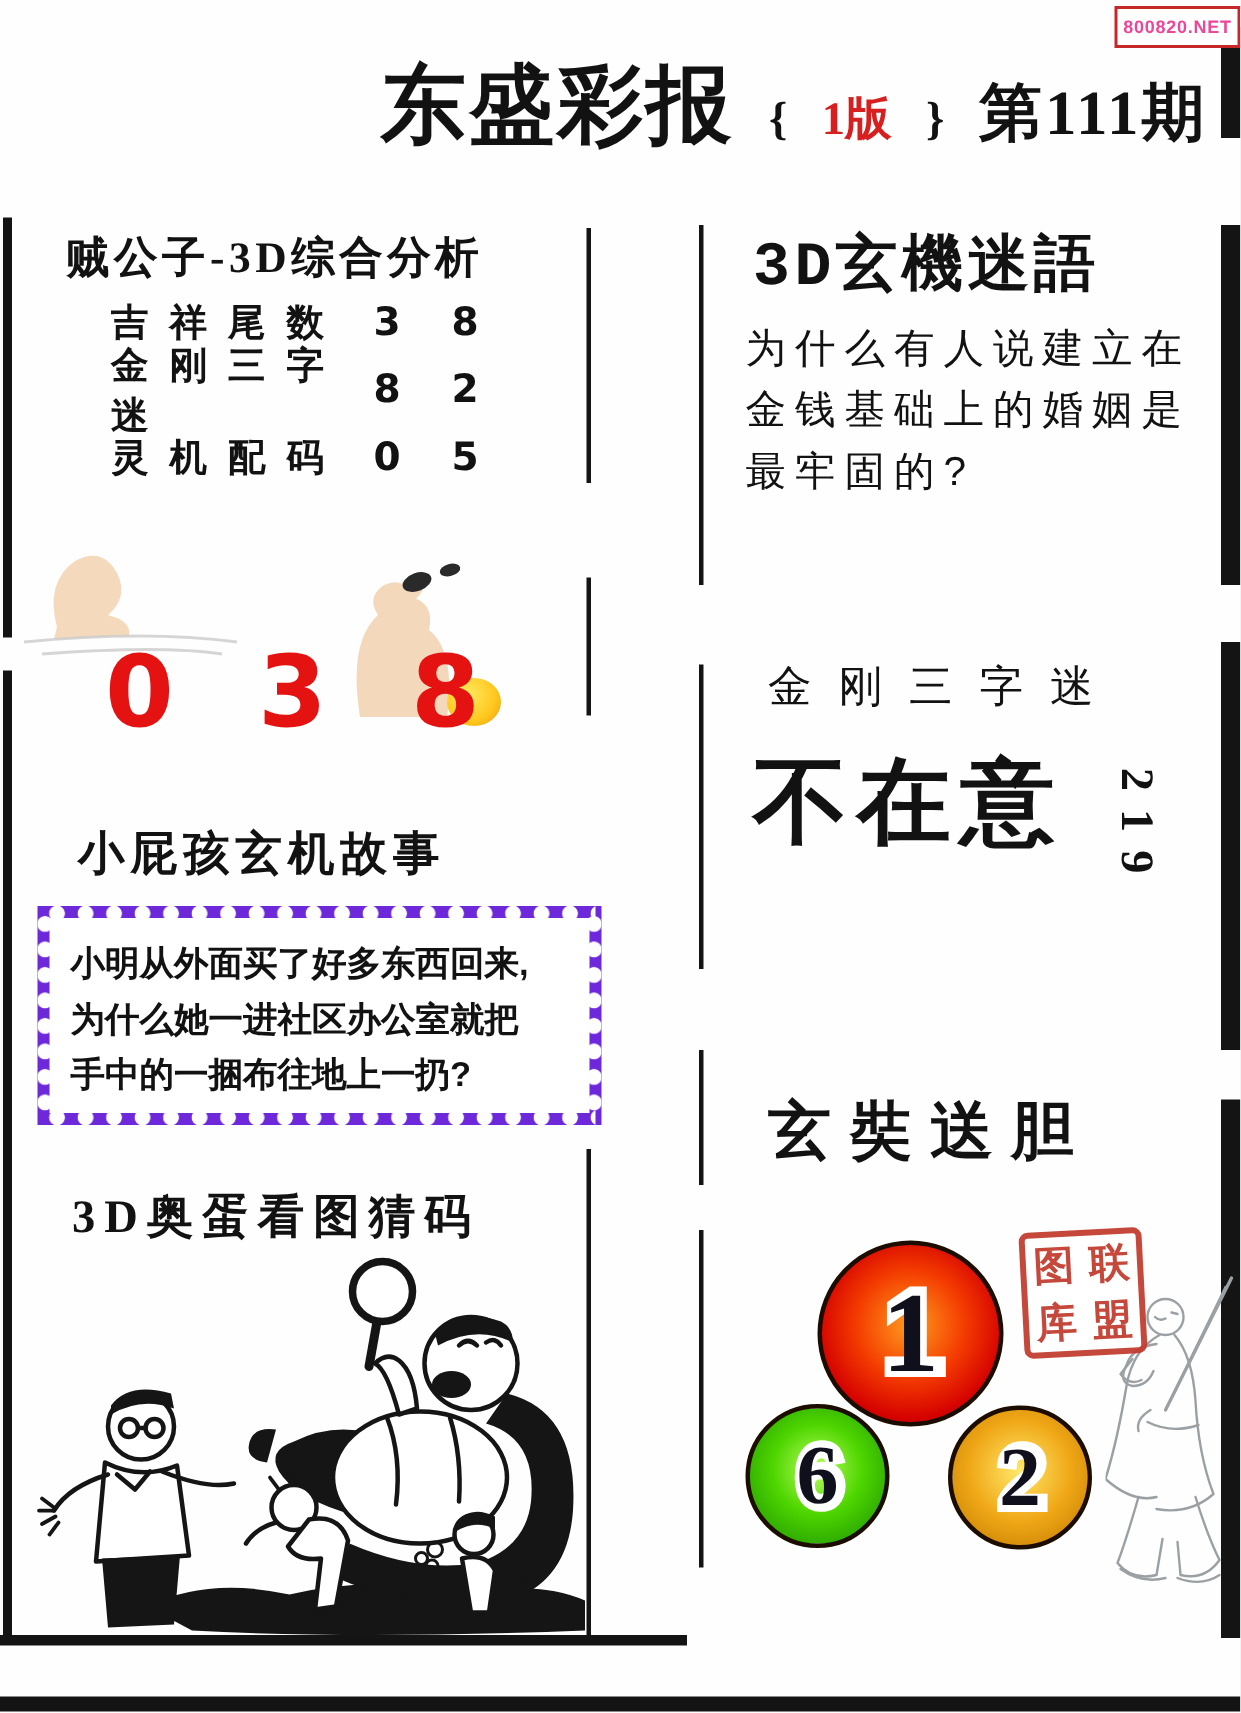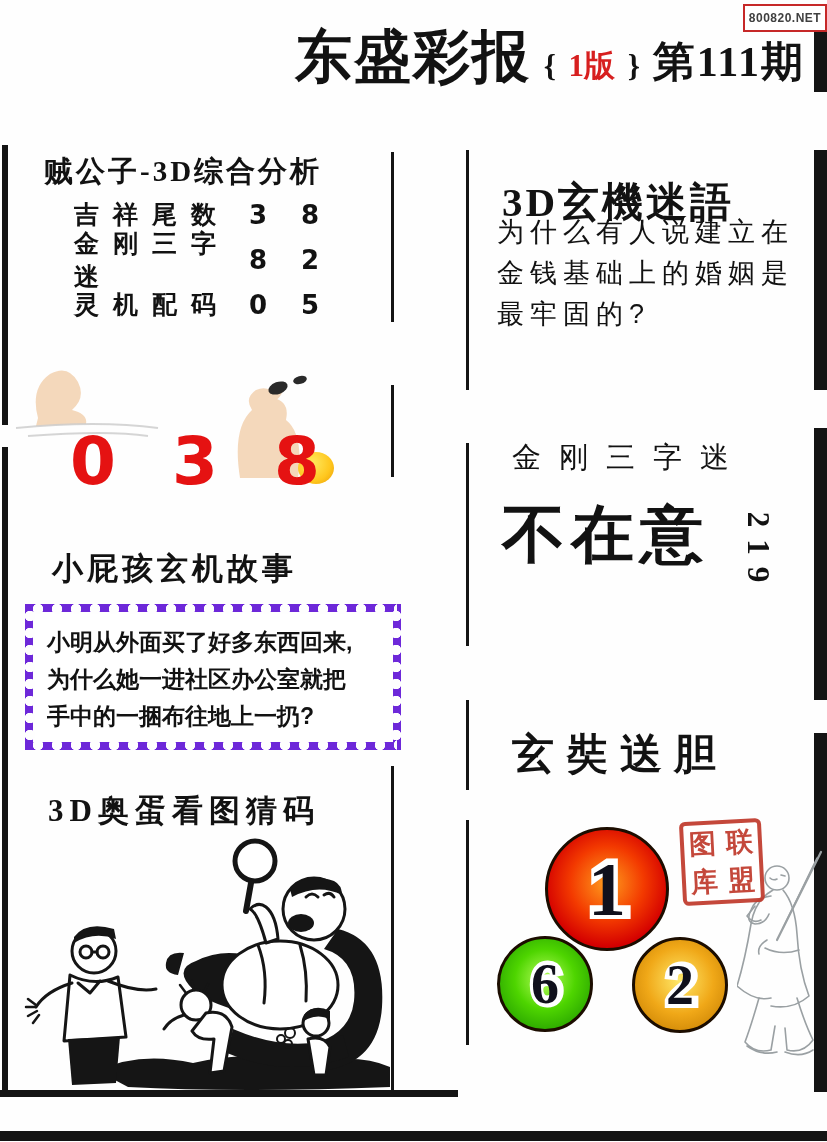--- a/index.html
+++ b/index.html
@@ -1,24 +1,24 @@
 <!DOCTYPE html>
 <html><head>
 <meta charset="utf-8">
 <style>
   html,body{margin:0;padding:0;background:#e9e9e9;}
   .page{position:relative;width:827px;height:1142px;background:#fefefe;overflow:hidden;
         color:#121212;font-family:"Liberation Sans",sans-serif;}
   .rule{position:absolute;background:#141414;}
   
   .site-tag{position:absolute;left:743px;top:4px;width:80px;height:24px;border:2px solid #c62828;
-            color:#404040;font:700 12px "Liberation Sans",sans-serif;display:flex;align-items:center;
+            color:#ec4899;font:700 12px "Liberation Sans",sans-serif;display:flex;align-items:center;
             justify-content:center;letter-spacing:.5px;background:#fff;}
-  .title-row{position:absolute;left:295px;top:19px;width:510px;display:flex;align-items:baseline;
-             justify-content:space-between;gap:8px;white-space:nowrap;}
+  .title-row{position:absolute;left:295px;top:32px;width:510px;display:flex;align-items:baseline;
+             justify-content:flex-end;gap:23px;white-space:nowrap;}
   .title-main{font-family:"Liberation Sans",sans-serif;font-weight:900;font-size:57px;letter-spacing:2px;}
   .title-ed{font-family:"Liberation Serif",serif;font-weight:700;font-size:31px;}
   .red{color:#d71f1f;}
   .title-issue{font-family:"Liberation Serif",serif;font-weight:700;font-size:42px;letter-spacing:2px;}
   
   .an-title{position:absolute;left:44px;top:152px;font-family:"Liberation Serif",serif;
             font-weight:700;font-size:29px;letter-spacing:3px;}
   .an-rows{position:absolute;left:74px;top:192px;}
   .an-row{display:flex;align-items:center;height:45px;}
   .an-label{font-family:"Liberation Serif",serif;font-weight:700;font-size:25px;letter-spacing:14px;width:158px;}
@@ -33,22 +33,22 @@
              background:#fff;padding:12px 6px 0 14px;font-weight:700;font-size:23px;line-height:37px;z-index:1;}
   .wave-v{position:absolute;top:-4px;bottom:-4px;width:11px;background-repeat:repeat-y;background-size:11px 17px;z-index:2;}
   .wave-v.wl{left:-8px;background-image:radial-gradient(circle at 5px 8px,#fefefe 5px,rgba(255,255,255,0) 5.5px);}
   .wave-v.wr{right:-8px;background-image:radial-gradient(circle at 6px 8px,#fefefe 5px,rgba(255,255,255,0) 5.5px);}
   .wave-h{position:absolute;left:-4px;right:-4px;height:11px;background-repeat:repeat-x;background-size:19px 11px;z-index:2;}
   .wave-h.wt{top:-8px;background-image:radial-gradient(circle at 9px 5px,#fefefe 5px,rgba(255,255,255,0) 5.5px);}
   .wave-h.wb{bottom:-8px;background-image:radial-gradient(circle at 9px 6px,#fefefe 5px,rgba(255,255,255,0) 5.5px);}
   .aodan-title{position:absolute;left:48px;top:790px;font-family:"Liberation Serif",serif;
                font-weight:800;font-size:31px;letter-spacing:6px;}
   
-  .riddle-title{position:absolute;left:502px;top:148px;font-family:Liberation Serif, serif;
-                font-weight:900;font-size:41px;letter-spacing:3px;margin-top:27px;}
+  .riddle-title{position:absolute;left:502px;top:148px;font-family:Liberation Mono, monospace;
+                font-weight:900;font-size:41px;letter-spacing:3px;}
   .riddle-lines{position:absolute;left:497px;top:212px;font-weight:400;font-size:27px;
                 letter-spacing:6px;line-height:41px;}
   .sanzi-title{position:absolute;left:512px;top:438px;font-family:"Liberation Serif",serif;
                font-weight:400;font-size:29px;letter-spacing:18px;}
   .sanzi-answer{position:absolute;left:502px;top:492px;font-family:"Liberation Serif",serif;
                 font-weight:900;font-size:63px;letter-spacing:6px;}
   .sanzi-code{position:absolute;left:712px;top:532px;width:92px;height:42px;display:flex;align-items:center;
               justify-content:center;transform:rotate(90deg);font-family:"Liberation Serif",serif;
               font-weight:700;font-size:31px;letter-spacing:12px;}
   .dan-title{position:absolute;left:512px;top:726px;font-family:"Liberation Serif",serif;

